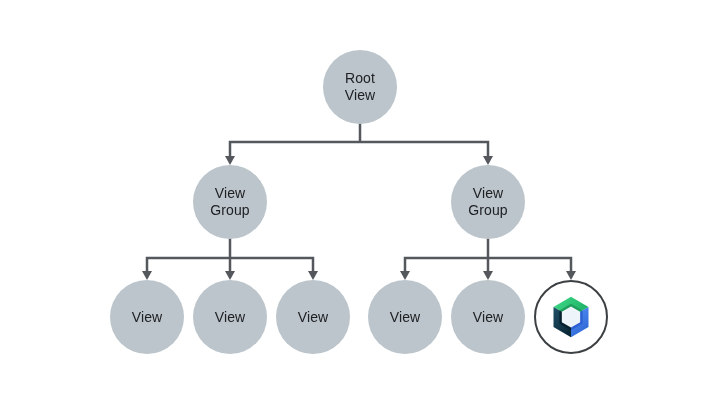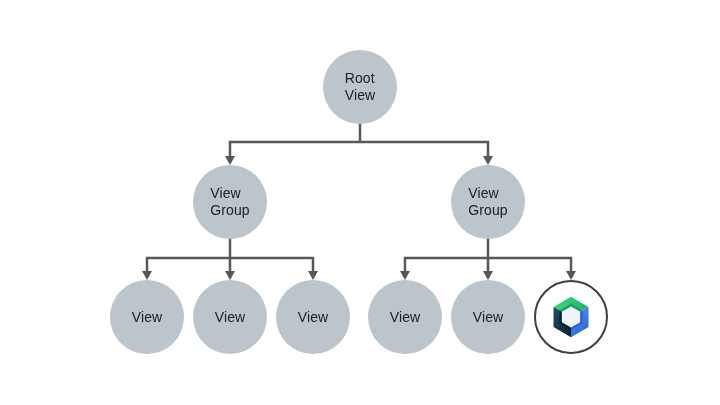--- a/index.html
+++ b/index.html
@@ -26,21 +26,21 @@
   }
   .node {
     position: absolute;
     width: 74px;
     height: 74px;
     border-radius: 50%;
     background: #BBC5CB;
     display: flex;
     align-items: center;
     justify-content: center;
-    text-align: left;
+    text-align: center;
     box-sizing: border-box;
   }
   .node .label {
     font-size: 14px;
     line-height: 17px;
     font-weight: 400;
     color: #202124;
     white-space: pre-line;
     letter-spacing: 0.1px;
   }

